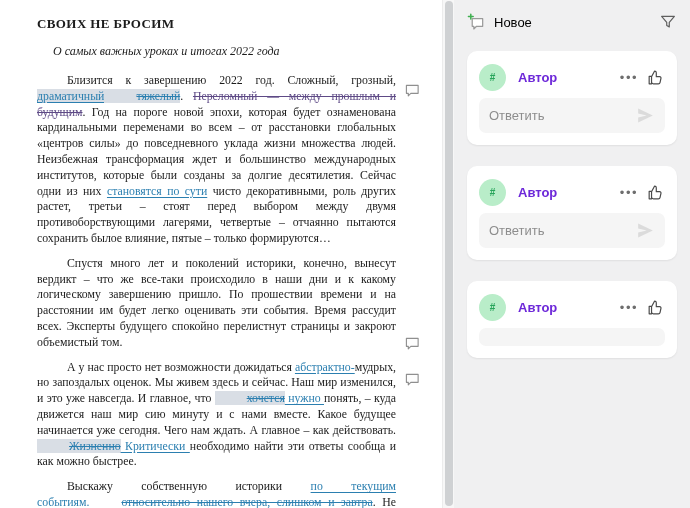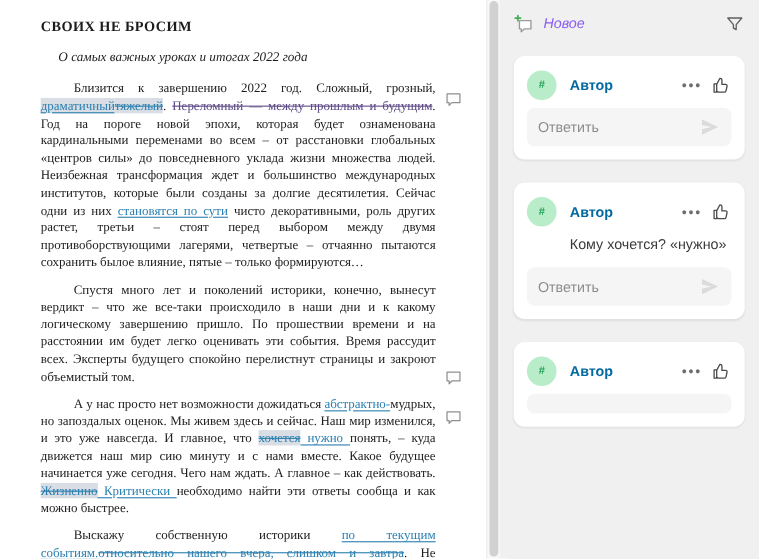--- a/index.html
+++ b/index.html
@@ -9,46 +9,46 @@
   
   .doc{position:relative;width:442px;height:372px;background:#ffffff;
        padding:10px 46px 0 37px;box-sizing:border-box;
        font-family:"Liberation Serif","DejaVu Serif",serif;color:#1c1c1c;}
   .doc h1{font-size:13px;font-weight:bold;letter-spacing:.4px;margin:6px 0 12px;}
   .doc .subtitle{font-style:italic;font-size:12px;margin:0 16px 14px;}
   .doc p{font-size:11.8px;line-height:15.8px;text-align:justify;
          text-indent:30px;margin:0 0 9px;}
   .r-n{color:#1c1c1c;}
   .r-ins{color:#2b7fb0;text-decoration:underline;text-underline-offset:2px;}
-  .r-del{color:#2b7fb0;text-decoration:line-through;}
+  .r-del{color:#2b7fb0;text-decoration:line-through;padding-left:32px;}
   .r-delp{color:#5e4a86;text-decoration:line-through;}
   .hl{background:#d9dee5;}
   .anchor{position:absolute;left:404px;width:17px;height:15px;cursor:pointer;}
 
   
   .scrollbar{width:12px;height:508px;background:#f7f7f7;border-left:1px solid #ececec;
              position:relative;box-sizing:border-box;}
   .scroll-thumb{position:absolute;top:1px;left:2px;width:8px;height:505px;
                 background:#cfd1d3;border-radius:4px;}
 
   
   .panel{flex:1;background:#f0f0f1;padding:10px 13px 0;box-sizing:border-box;
          font-family:"Liberation Sans","DejaVu Sans",sans-serif;}
   .panel-header{display:flex;align-items:center;height:24px;margin-bottom:17px;}
-  .new-btn{display:flex;gap:8px;background:none;border:none;
-           padding:0;font-family:inherit;font-size:13px;color:#8b5cf6;cursor:pointer;font-style:italic;}
+  .new-btn{display:flex;align-items:center;gap:8px;background:none;border:none;
+           padding:0;font-family:inherit;font-size:13px;color:#000000;cursor:pointer;}
   .filter-btn{margin-left:auto;background:none;border:none;padding:0;cursor:pointer;line-height:0;}
 
   .card{background:#fff;border-radius:10px;margin-bottom:21px;
         box-shadow:0 1px 2px rgba(0,0,0,.07);padding:13px 12px 12px;}
   .card-head{display:flex;align-items:center;margin-bottom:7px;}
   .avatar{width:27px;height:27px;border-radius:50%;background:#b9edc9;color:#27a45a;
           display:flex;align-items:center;justify-content:center;
           font-size:10px;font-weight:bold;flex:0 0 27px;}
-  .author{font-weight:bold;font-size:13px;color:#0369a1;margin-left:12px;}
+  .author{font-weight:bold;font-size:13px;color:#6d28d9;margin-left:12px;}
   .more-btn{margin-left:auto;background:none;border:none;color:#6e6e6e;cursor:pointer;
             font-size:13px;letter-spacing:1.5px;padding:0 8px 0 0;line-height:1;}
   .like-btn{background:none;border:none;padding:0;cursor:pointer;line-height:0;}
   .card-text{margin:0 0 12px 39px;font-size:13px;line-height:1.38;color:#3a3a3a;}
   .reply-box{background:#f5f5f5;border-radius:7px;padding:9px 10px;display:flex;
              align-items:center;cursor:text;}
   .reply-ph{font-size:13px;color:#8d8d8d;}
   .send-btn{margin-left:auto;background:none;border:none;padding:0;cursor:pointer;line-height:0;}
 </style>
 </head>
@@ -129,21 +129,20 @@
         <span>#</span>
       </div>
       <span class="author">Автор</span>
       <button class="more-btn">•••</button>
       <button class="like-btn">
         <svg width="19" height="19" viewBox="0 0 24 24" fill="none" stroke="#4a4a4a" stroke-width="1.5" stroke-linejoin="round" stroke-linecap="round">
           <path d="M4 10.5h3V20H4zM7 18.6l1.2.9c.3.3.8.5 1.2.5h6.3c1 0 1.8-.7 2-1.6l1.2-5.4c.2-1-.6-2-1.6-2H13V6c0-1.1-.9-2-2-2h-.3L7 11z"></path>
         </svg>
       </button>
     </div>
-    <div class="card-text">Кому хочется? «нужно»</div>
     <div class="reply-box">
       <span class="reply-ph">Ответить</span>
       <button class="send-btn">
         <svg width="19" height="17" viewBox="0 0 24 22">
           <path d="M2.5 20l19-9-19-9v6.5L13.5 11 2.5 13.5z" fill="#dbdbdb"></path>
         </svg>
       </button>
     </div>
   </div>
 

